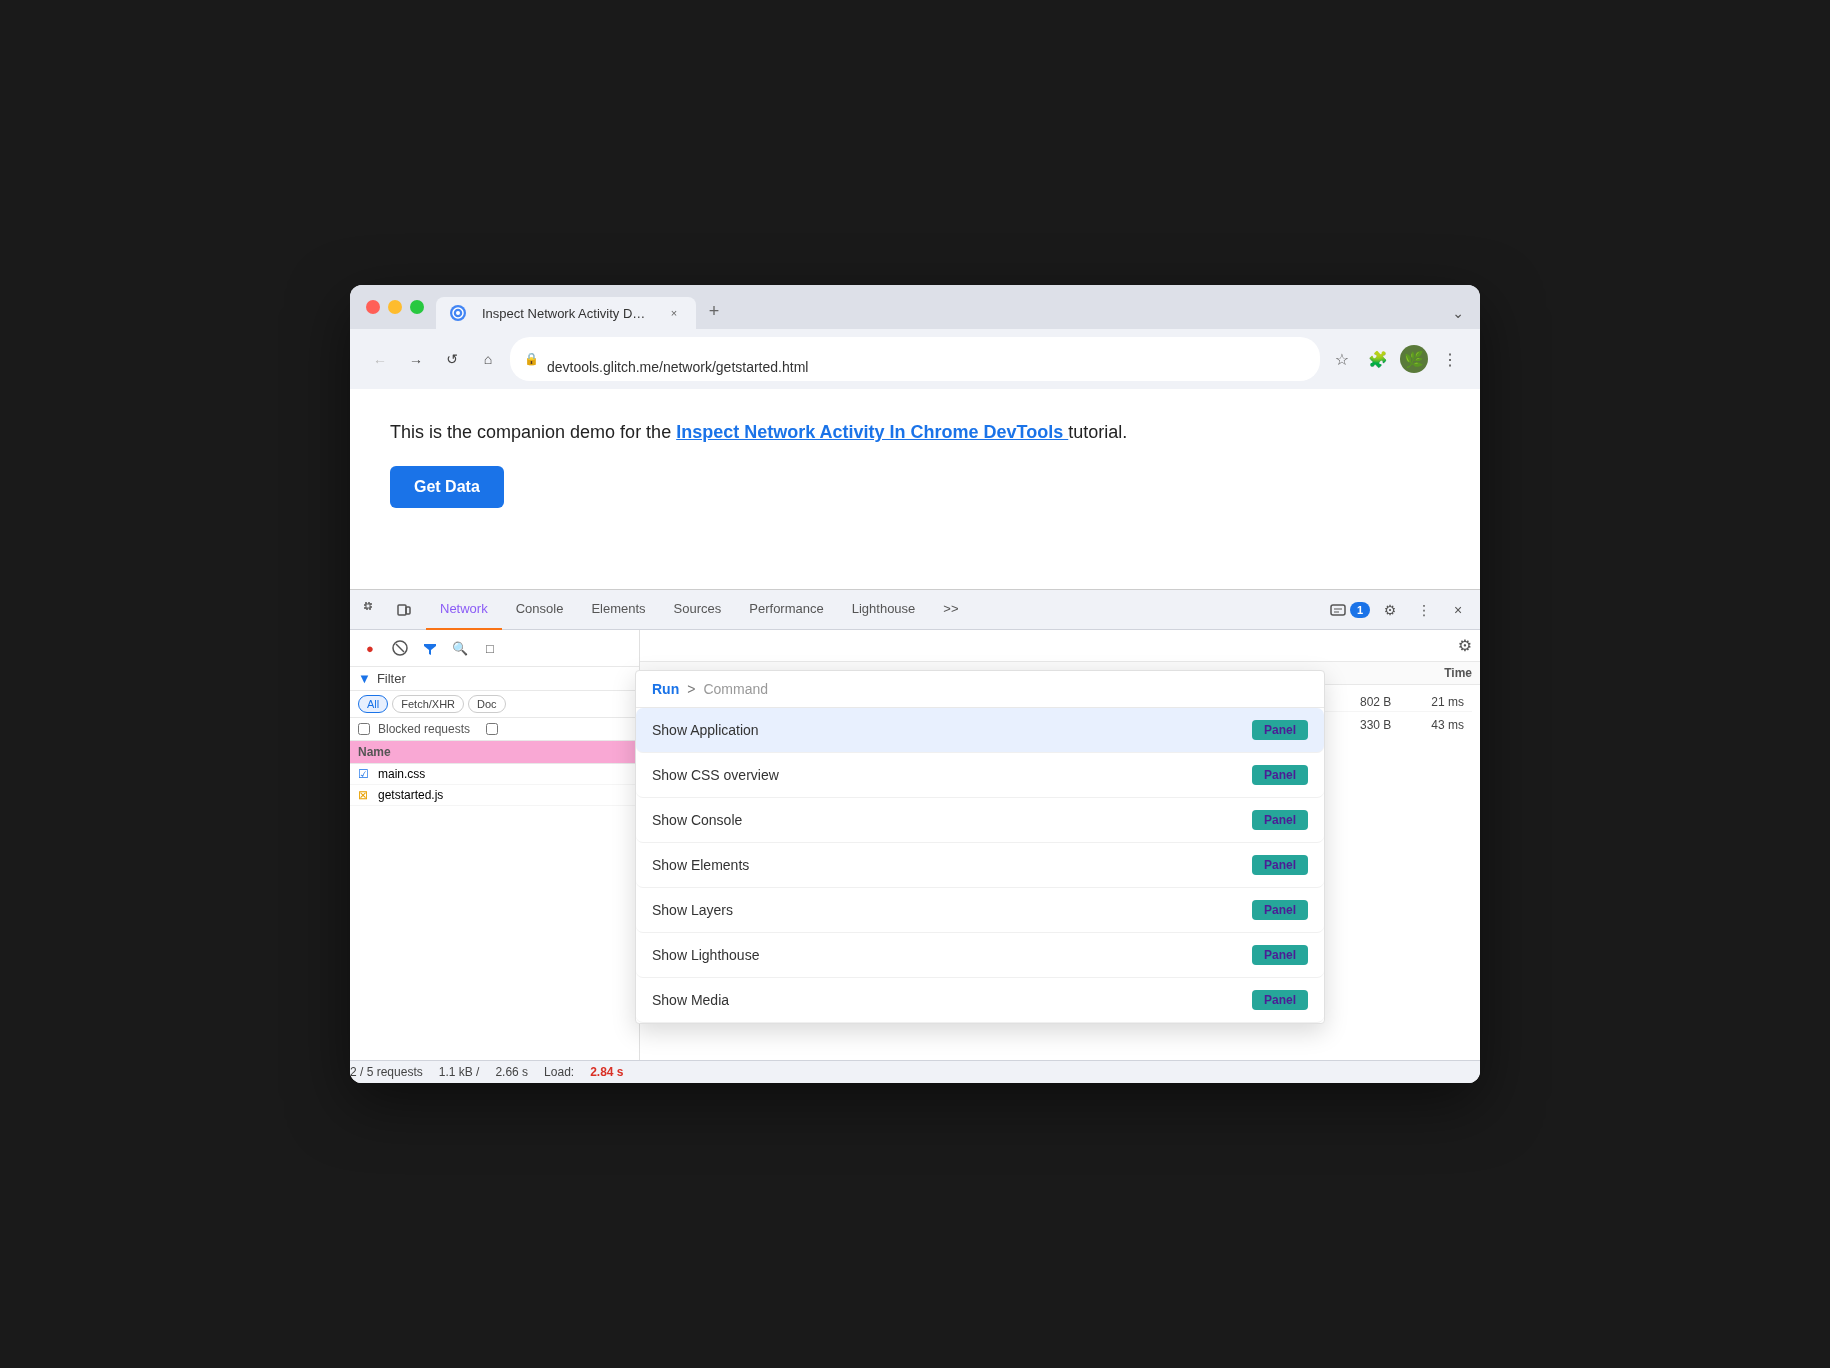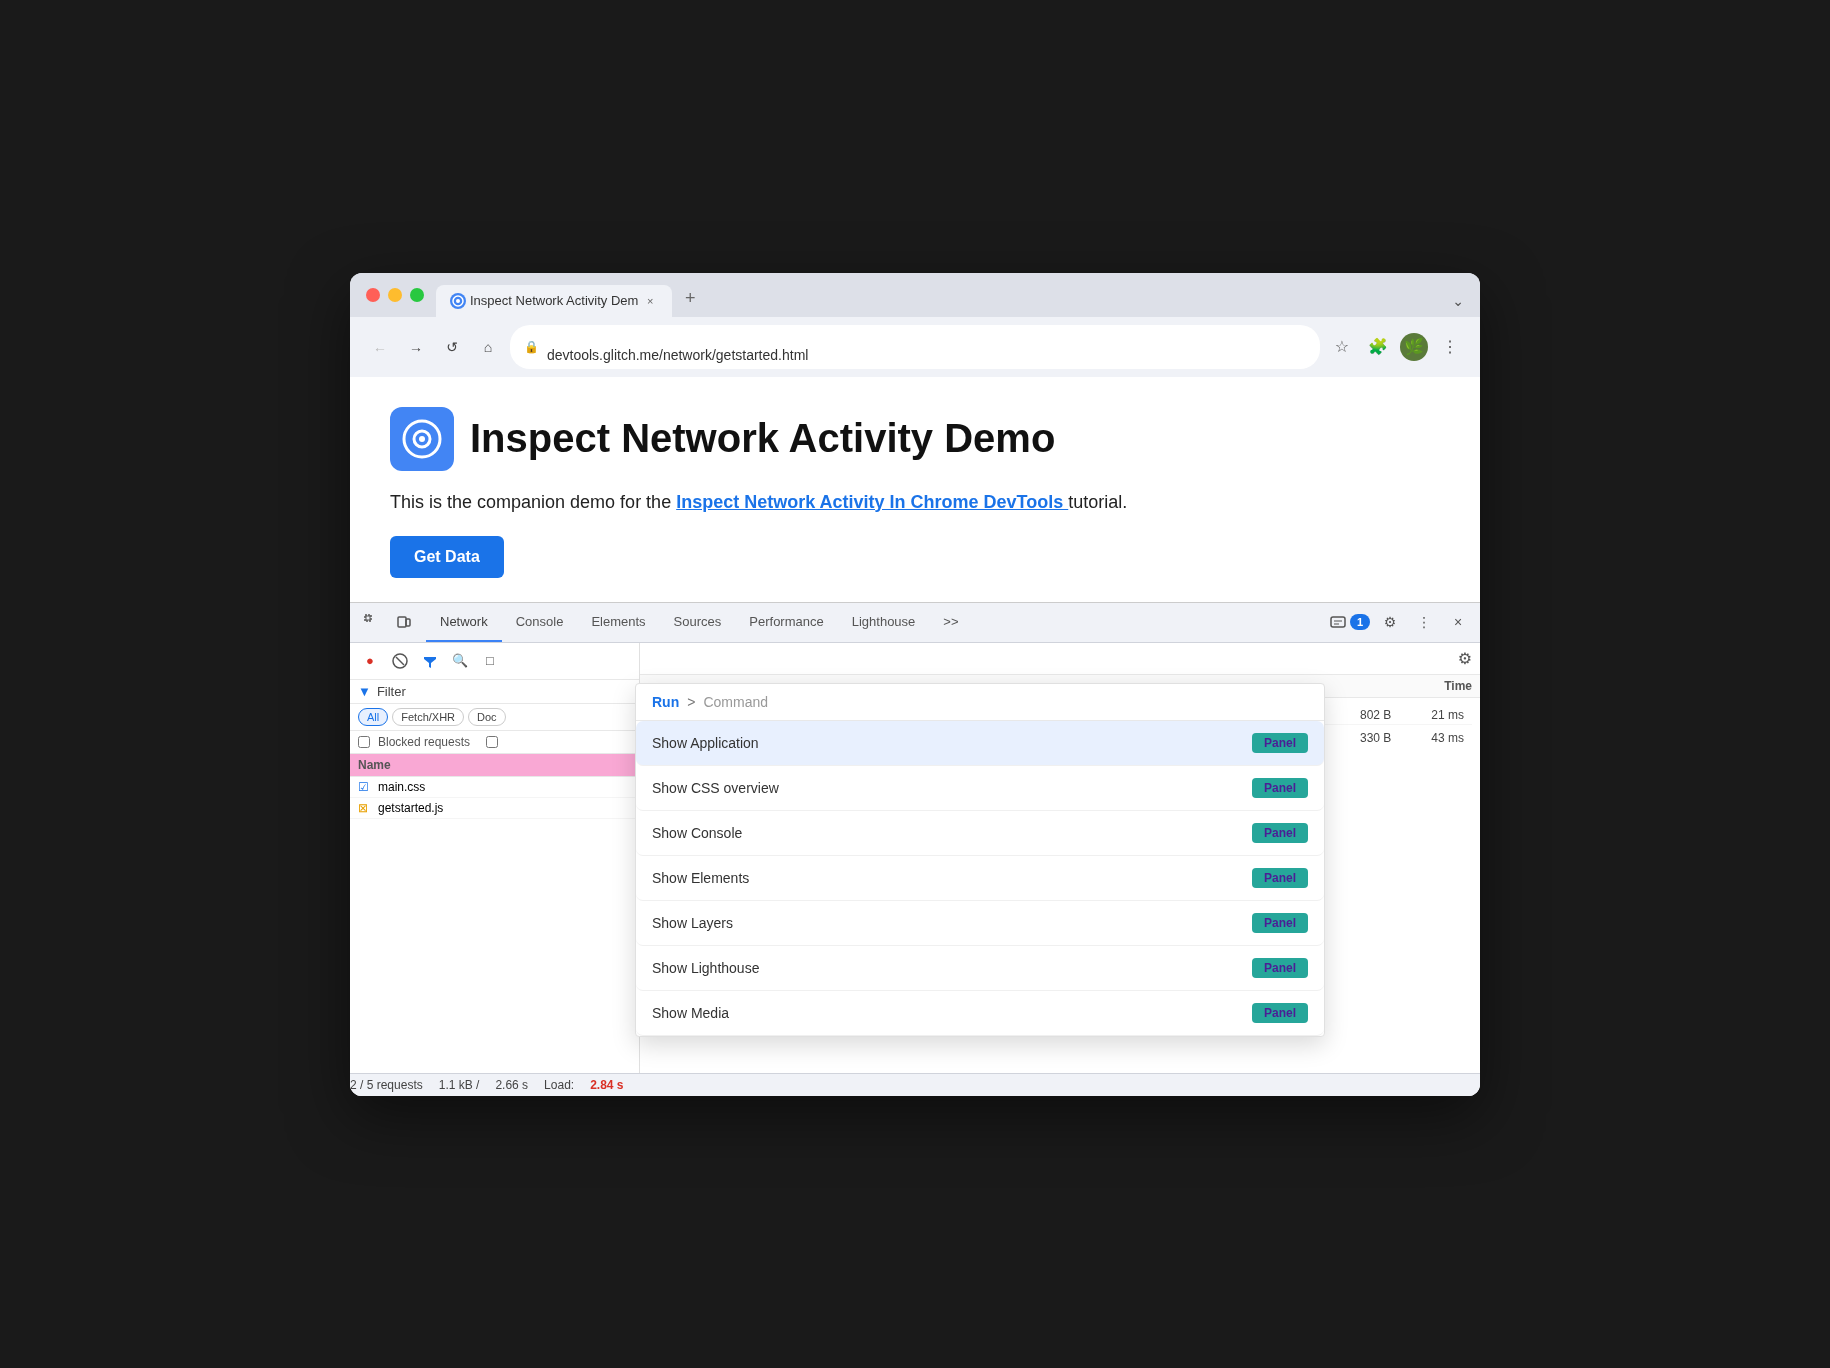--- a/index.html
+++ b/index.html
@@ -48,21 +48,21 @@
     .tabs-bar {
       display: flex;
       align-items: flex-end;
       flex: 1;
       gap: 0;
     }
 
     .tab {
       display: flex;
       align-items: center;
-      gap: 4px;
+      gap: 16px;
       background: #f0f2f7;
       padding: 8px 14px;
       border-radius: 8px 8px 0 0;
       min-width: 200px;
       max-width: 260px;
       position: relative;
       font-size: 13px;
       color: #333;
     }
 
@@ -285,22 +285,22 @@
       height: 40px;
       display: flex;
       align-items: center;
       font-size: 13px;
       color: #555;
       cursor: pointer;
       border-bottom: 2px solid transparent;
       white-space: nowrap;
     }
     .dt-tab.active {
-      color: #404040;
-      border-bottom: 2px solid #3b82f6;
+      color: #8b5cf6;
+      border-bottom: 2px solid #f97316;
     }
 
     .dt-right-actions {
       display: flex;
       align-items: center;
       gap: 6px;
       margin-left: auto;
     }
 
     .dt-badge {
@@ -566,30 +566,20 @@
       <span class="address-icon">🔒</span>
       <span class="address-text">devtools.glitch.me/network/getstarted.html</span>
     </div>
     <div class="addr-action-btn">☆</div>
     <div class="addr-action-btn">🧩</div>
     <div class="profile-avatar">🌿</div>
     <div class="addr-action-btn">⋮</div>
   </div>
 
   <div class="page-content">
-    <div class="page-header">
-      <div class="page-logo">
-        <svg width="40" height="40" viewBox="0 0 40 40">
-          <circle cx="20" cy="20" r="18" fill="none" stroke="white" stroke-width="3"></circle>
-          <circle cx="20" cy="20" r="8" fill="none" stroke="white" stroke-width="3"></circle>
-          <circle cx="20" cy="20" r="3" fill="white"></circle>
-        </svg>
-      </div>
-      <h1 class="page-title">Inspect Network Activity Demo</h1>
-    </div>
     <p class="page-desc">
       <span>This is the companion demo for the </span><a class="page-link">Inspect Network Activity In Chrome DevTools </a><span>tutorial.</span>
     </p>
     <button class="get-data-btn">Get Data</button>
   </div>
 
   <div class="devtools">
 
     <div class="devtools-toolbar">
       <div class="dt-icon-btn">

